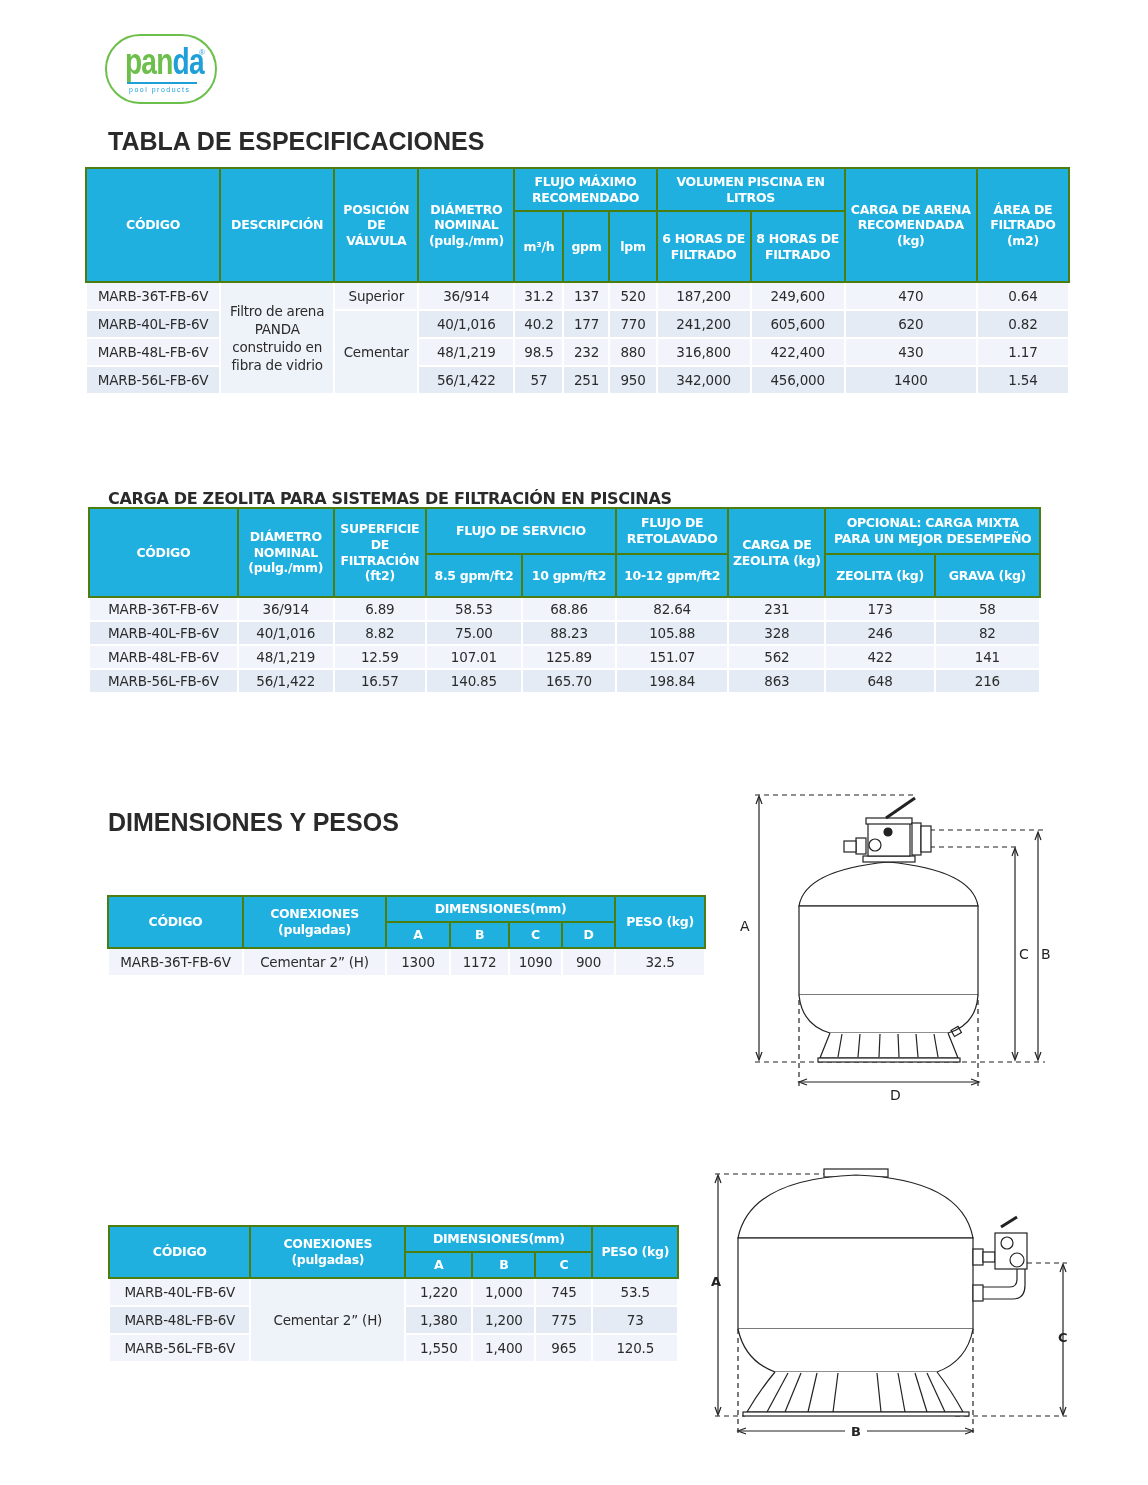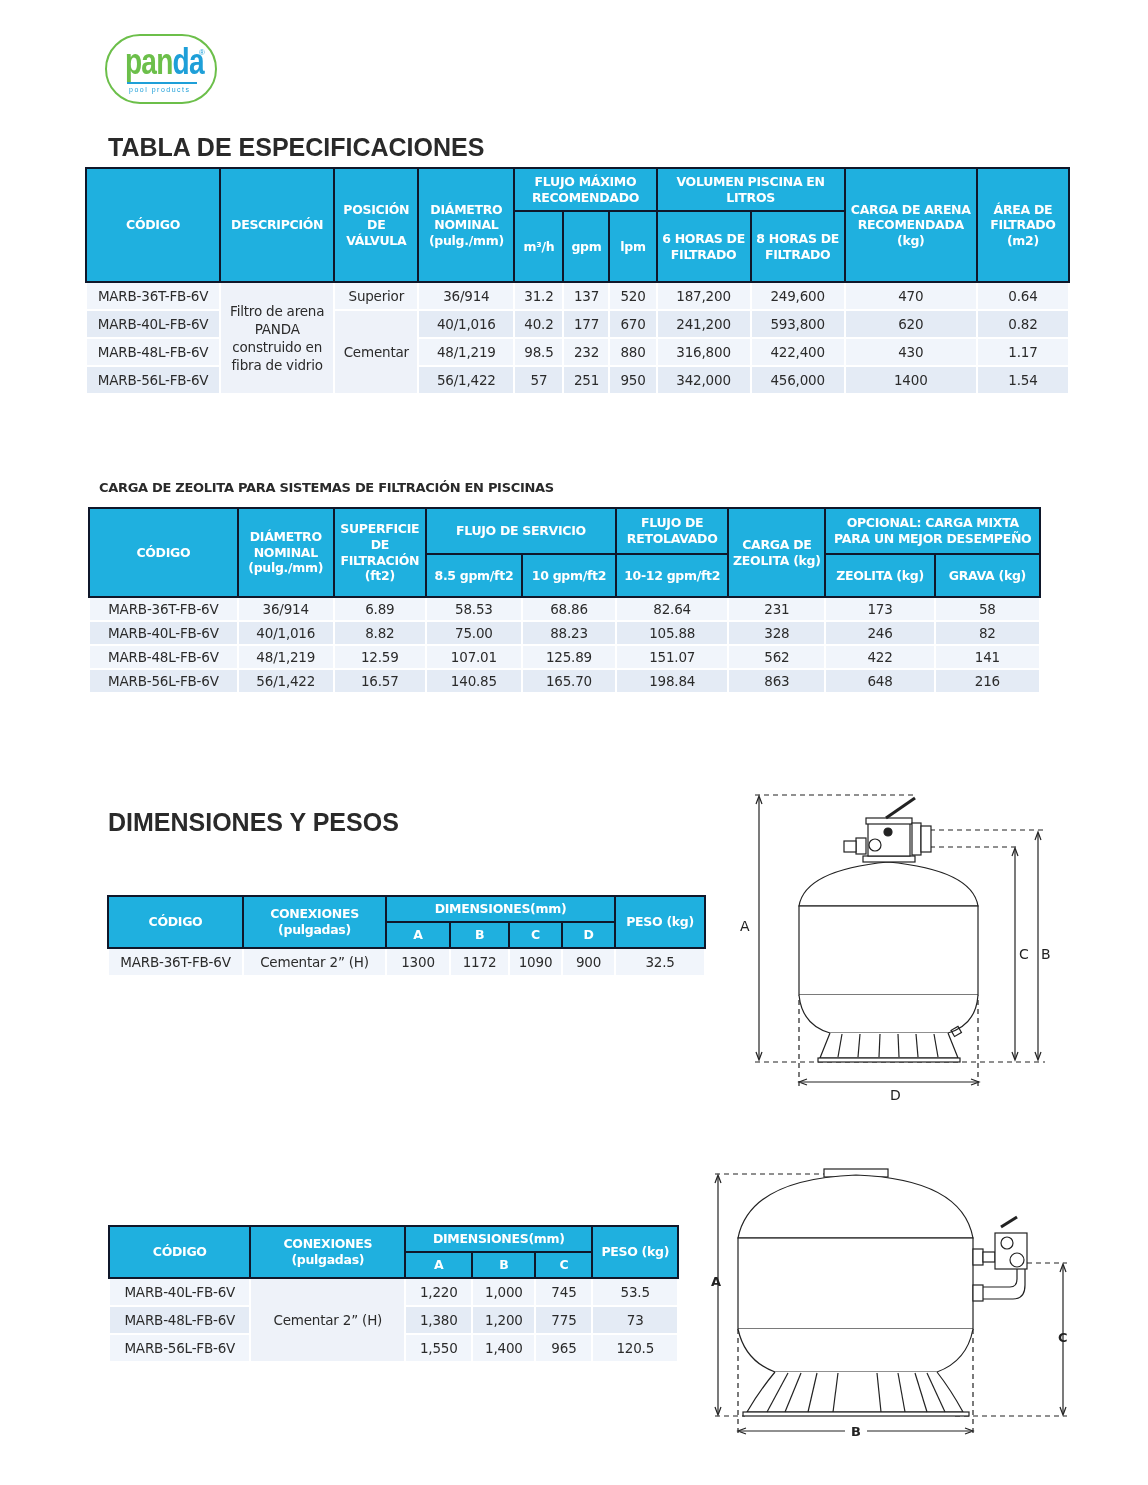--- a/index.html
+++ b/index.html
@@ -5,41 +5,41 @@
   html, body { margin:0; padding:0; background:#ffffff; }
   body { width:1148px; height:1485px; position:relative; overflow:hidden; font-family:"Liberation Sans", sans-serif; color:#222; }
   .abs { position:absolute; }
   .logo { left:105px; top:34px; width:112px; height:70px; border:2.5px solid #6cbf4a; border-radius:40px; box-sizing:border-box; }
   .logo .word { position:absolute; left:18px; top:6px; font-family:"Liberation Sans", sans-serif; font-weight:bold; font-size:36px; letter-spacing:-1px; line-height:40px; transform:scaleX(0.78); transform-origin:left; }
   .logo .g { color:#6cbf4a; } .logo .b { color:#1e9fd8; }
   .logo .reg { position:absolute; left:92px; top:12px; font-size:8px; color:#1e9fd8; }
   .logo .sub { position:absolute; left:22px; top:50px; font-size:7px; letter-spacing:1.5px; color:#1e9fd8; }
   .logo .bar { position:absolute; left:20px; top:46px; width:70px; height:2px; background:#1e9fd8; }
   h1.sec { margin:0; font-family:"Liberation Sans", sans-serif; font-weight:bold; font-size:25px; color:#2a2a2a; position:absolute; }
-  h2.sec { margin:8px; font-family:"DejaVu Sans", sans-serif; font-weight:bold; font-size:13px; color:#2a2a2a; position:absolute; letter-spacing:-0.3px; }
+  h2.sec { margin:17px; font-family:"DejaVu Sans", sans-serif; font-weight:bold; font-size:16px; color:#2a2a2a; position:absolute; letter-spacing:-0.3px; }
   table.spec { position:absolute; border-collapse:collapse; font-family:"DejaVu Sans", sans-serif; table-layout:fixed; }
-  table.spec th { background:#1fb0df; color:#fff; font-weight:bold; font-size:12.5px; border:2px solid #0f172a; text-align:center; vertical-align:middle; padding:0 2px; line-height:1.25; letter-spacing:-0.3px; }
+  table.spec th { background:#1fb0df; color:#fff; font-weight:bold; font-size:12.5px; border:2px solid #4d7c0f; text-align:center; vertical-align:middle; padding:0 2px; line-height:1.25; letter-spacing:-0.3px; }
   table.spec td { font-size:13.5px; color:#2b2b2b; text-align:center; vertical-align:middle; border:2px solid #ffffff; padding:0 2px; white-space:nowrap; letter-spacing:-0.2px; }
   table.spec tr.odd td { background:#f1f5fb; }
   table.spec tr.even td { background:#e4ebf5; }
   table.spec td.merge { background:#eef2f9 !important; white-space:normal; line-height:1.35; }
   svg.drw { position:absolute; }
   svg.drw text { font-family:"DejaVu Sans", sans-serif; fill:#222; }
 </style>
 </head>
 <body>
 
 <div class="abs logo">
   <div class="word"><span class="g">pan</span><span class="b">da</span></div>
   <span class="reg">®</span>
   <div class="bar"></div>
   <span class="sub">pool products</span>
 </div>
 
-<h1 class="sec" style="left:108px;top:133px;text-align:center;">TABLA DE ESPECIFICACIONES</h1>
+<h1 class="sec" style="left:108px;top:127px;text-align:center;">TABLA DE ESPECIFICACIONES</h1>
 
 <table class="spec" style="left:85px;top:167px;width:985px;">
   <colgroup>
     <col style="width:134px">
       <col style="width:114px">
       <col style="width:84px">
       <col style="width:96px">
     <col style="width:49px">
       <col style="width:46px">
       <col style="width:47px">
@@ -78,23 +78,23 @@
     <td>249,600</td>
     <td>470</td>
     <td>0.64</td>
   </tr>
   <tr class="even" style="height:28px">
     <td>MARB-40L-FB-6V</td>
     <td rowspan="3" class="merge">Cementar</td>
     <td>40/1,016</td>
     <td>40.2</td>
     <td>177</td>
-    <td>670</td>
+    <td>770</td>
     <td>241,200</td>
-    <td>593,800</td>
+    <td>605,600</td>
     <td>620</td>
     <td>0.82</td>
   </tr>
   <tr class="odd" style="height:28px">
     <td>MARB-48L-FB-6V</td>
     <td>48/1,219</td>
     <td>98.5</td>
     <td>232</td>
     <td>880</td>
     <td>316,800</td>

